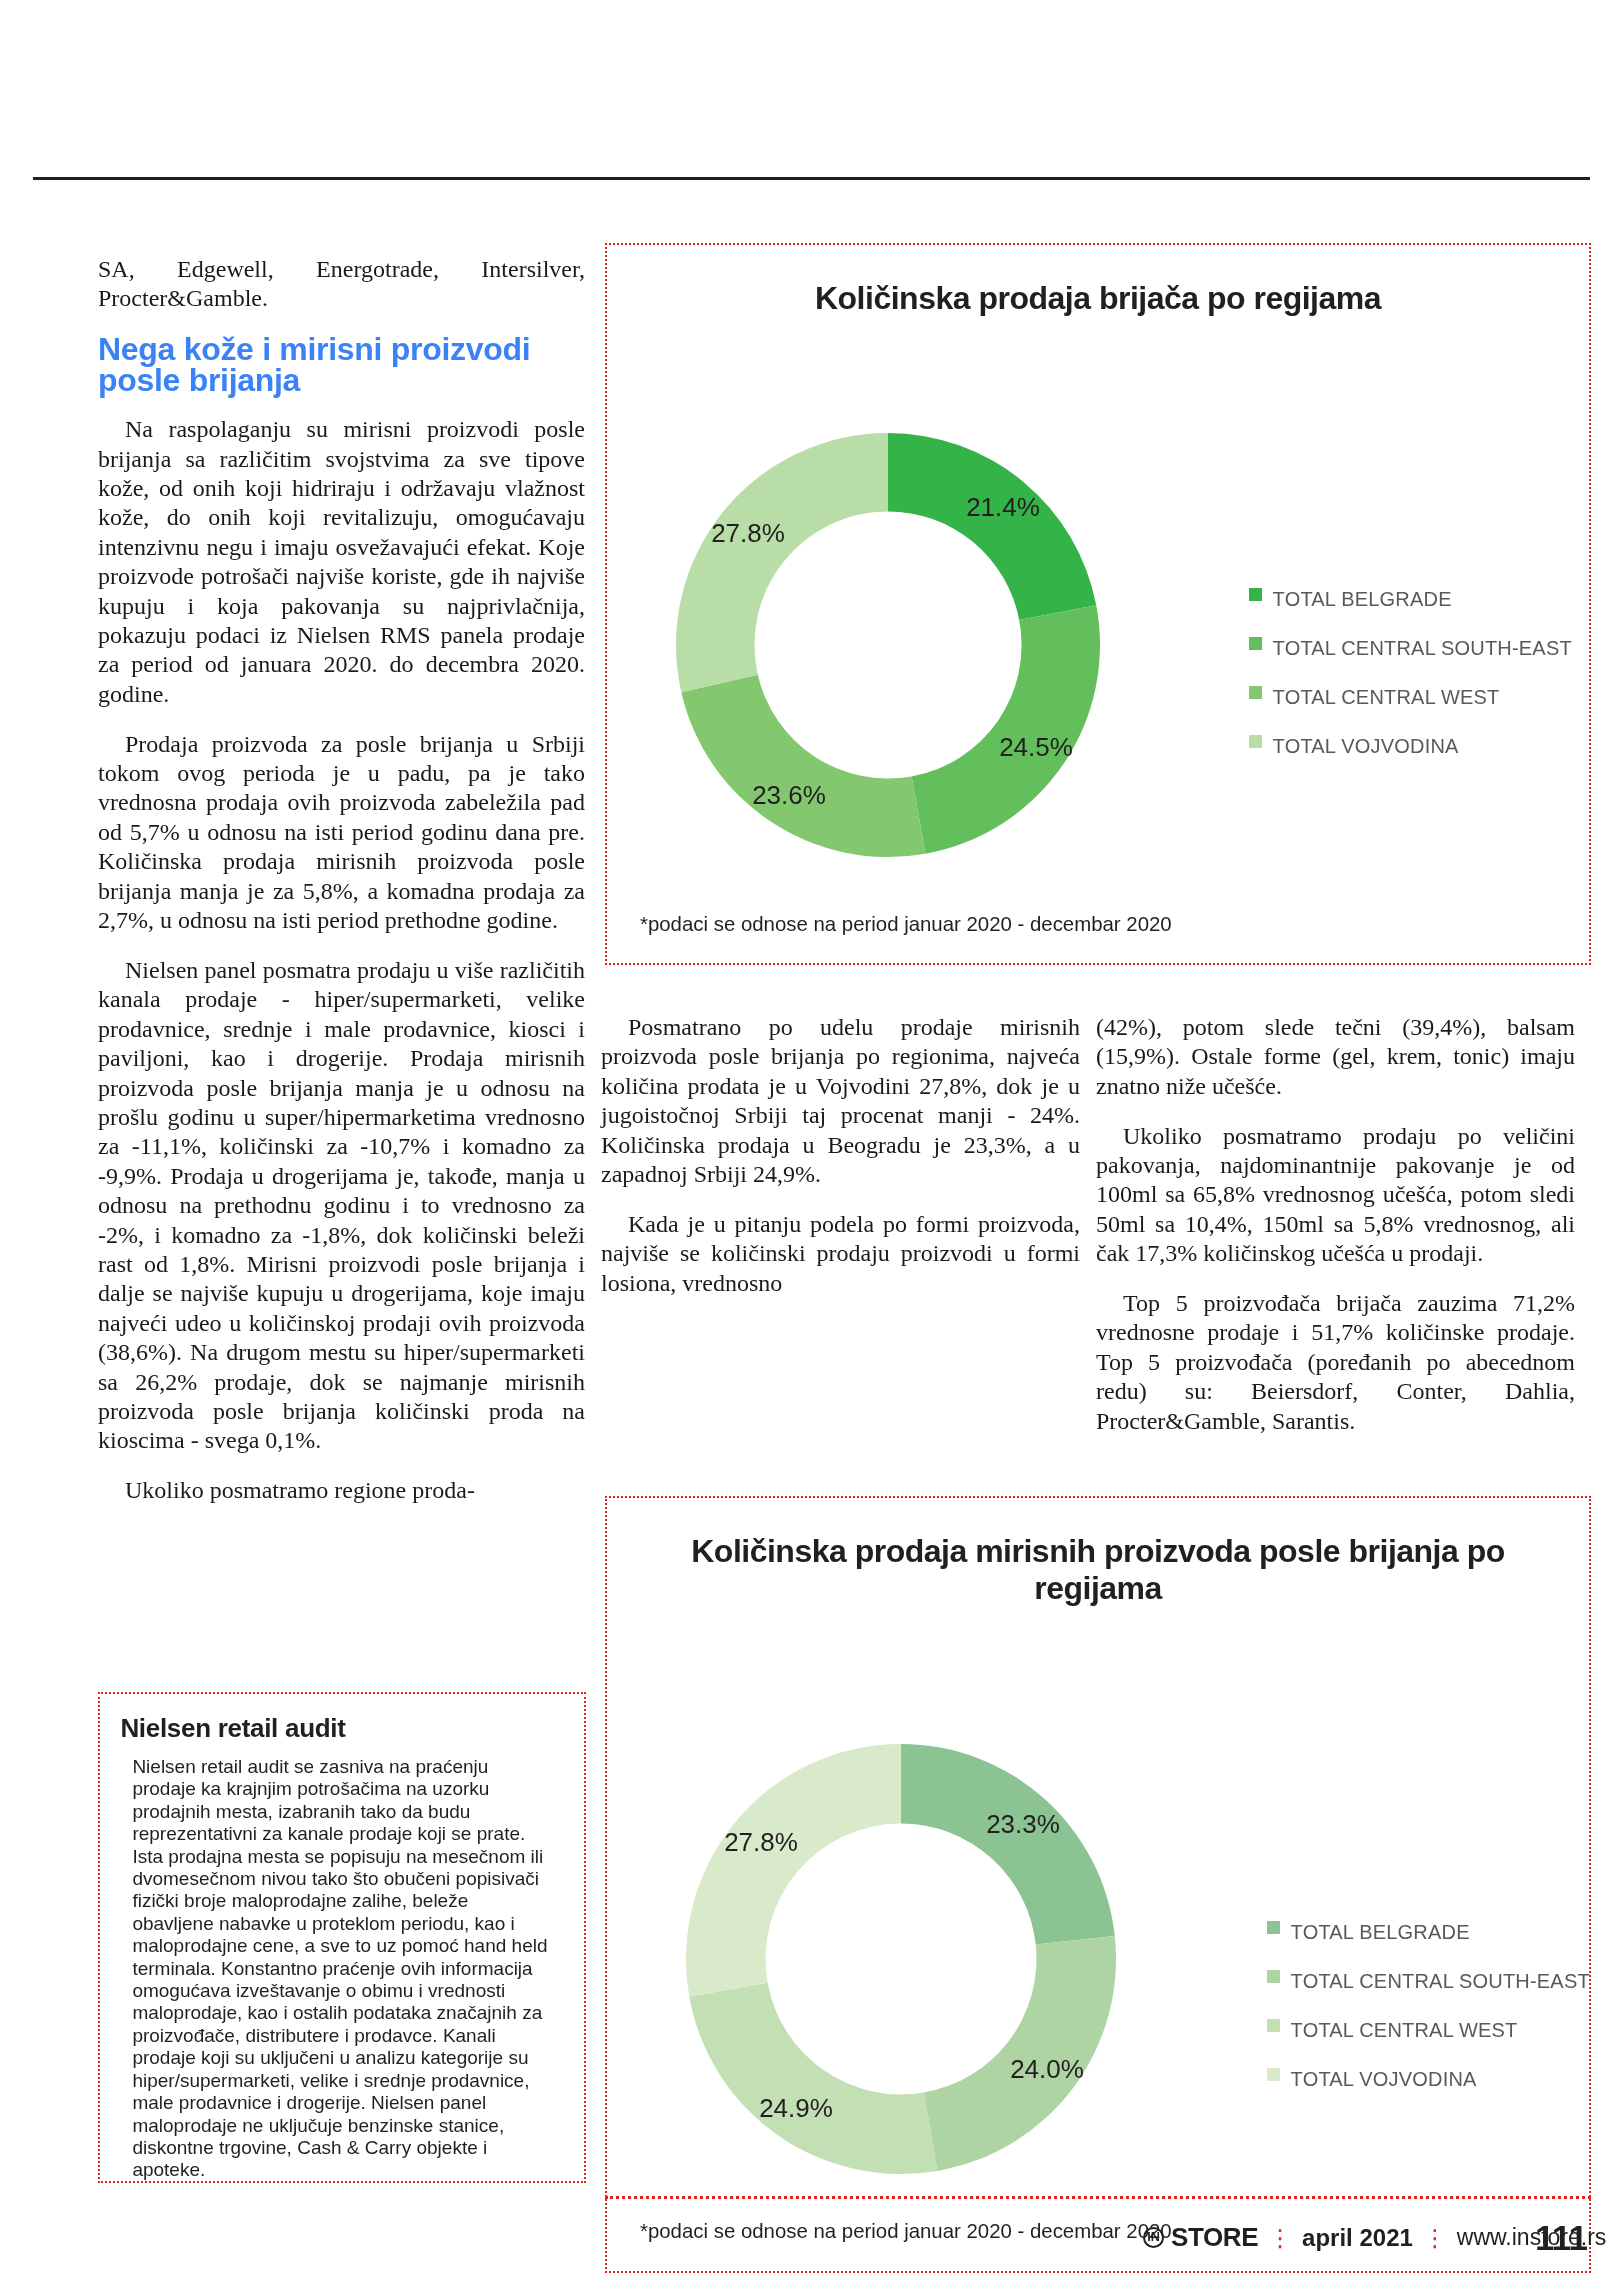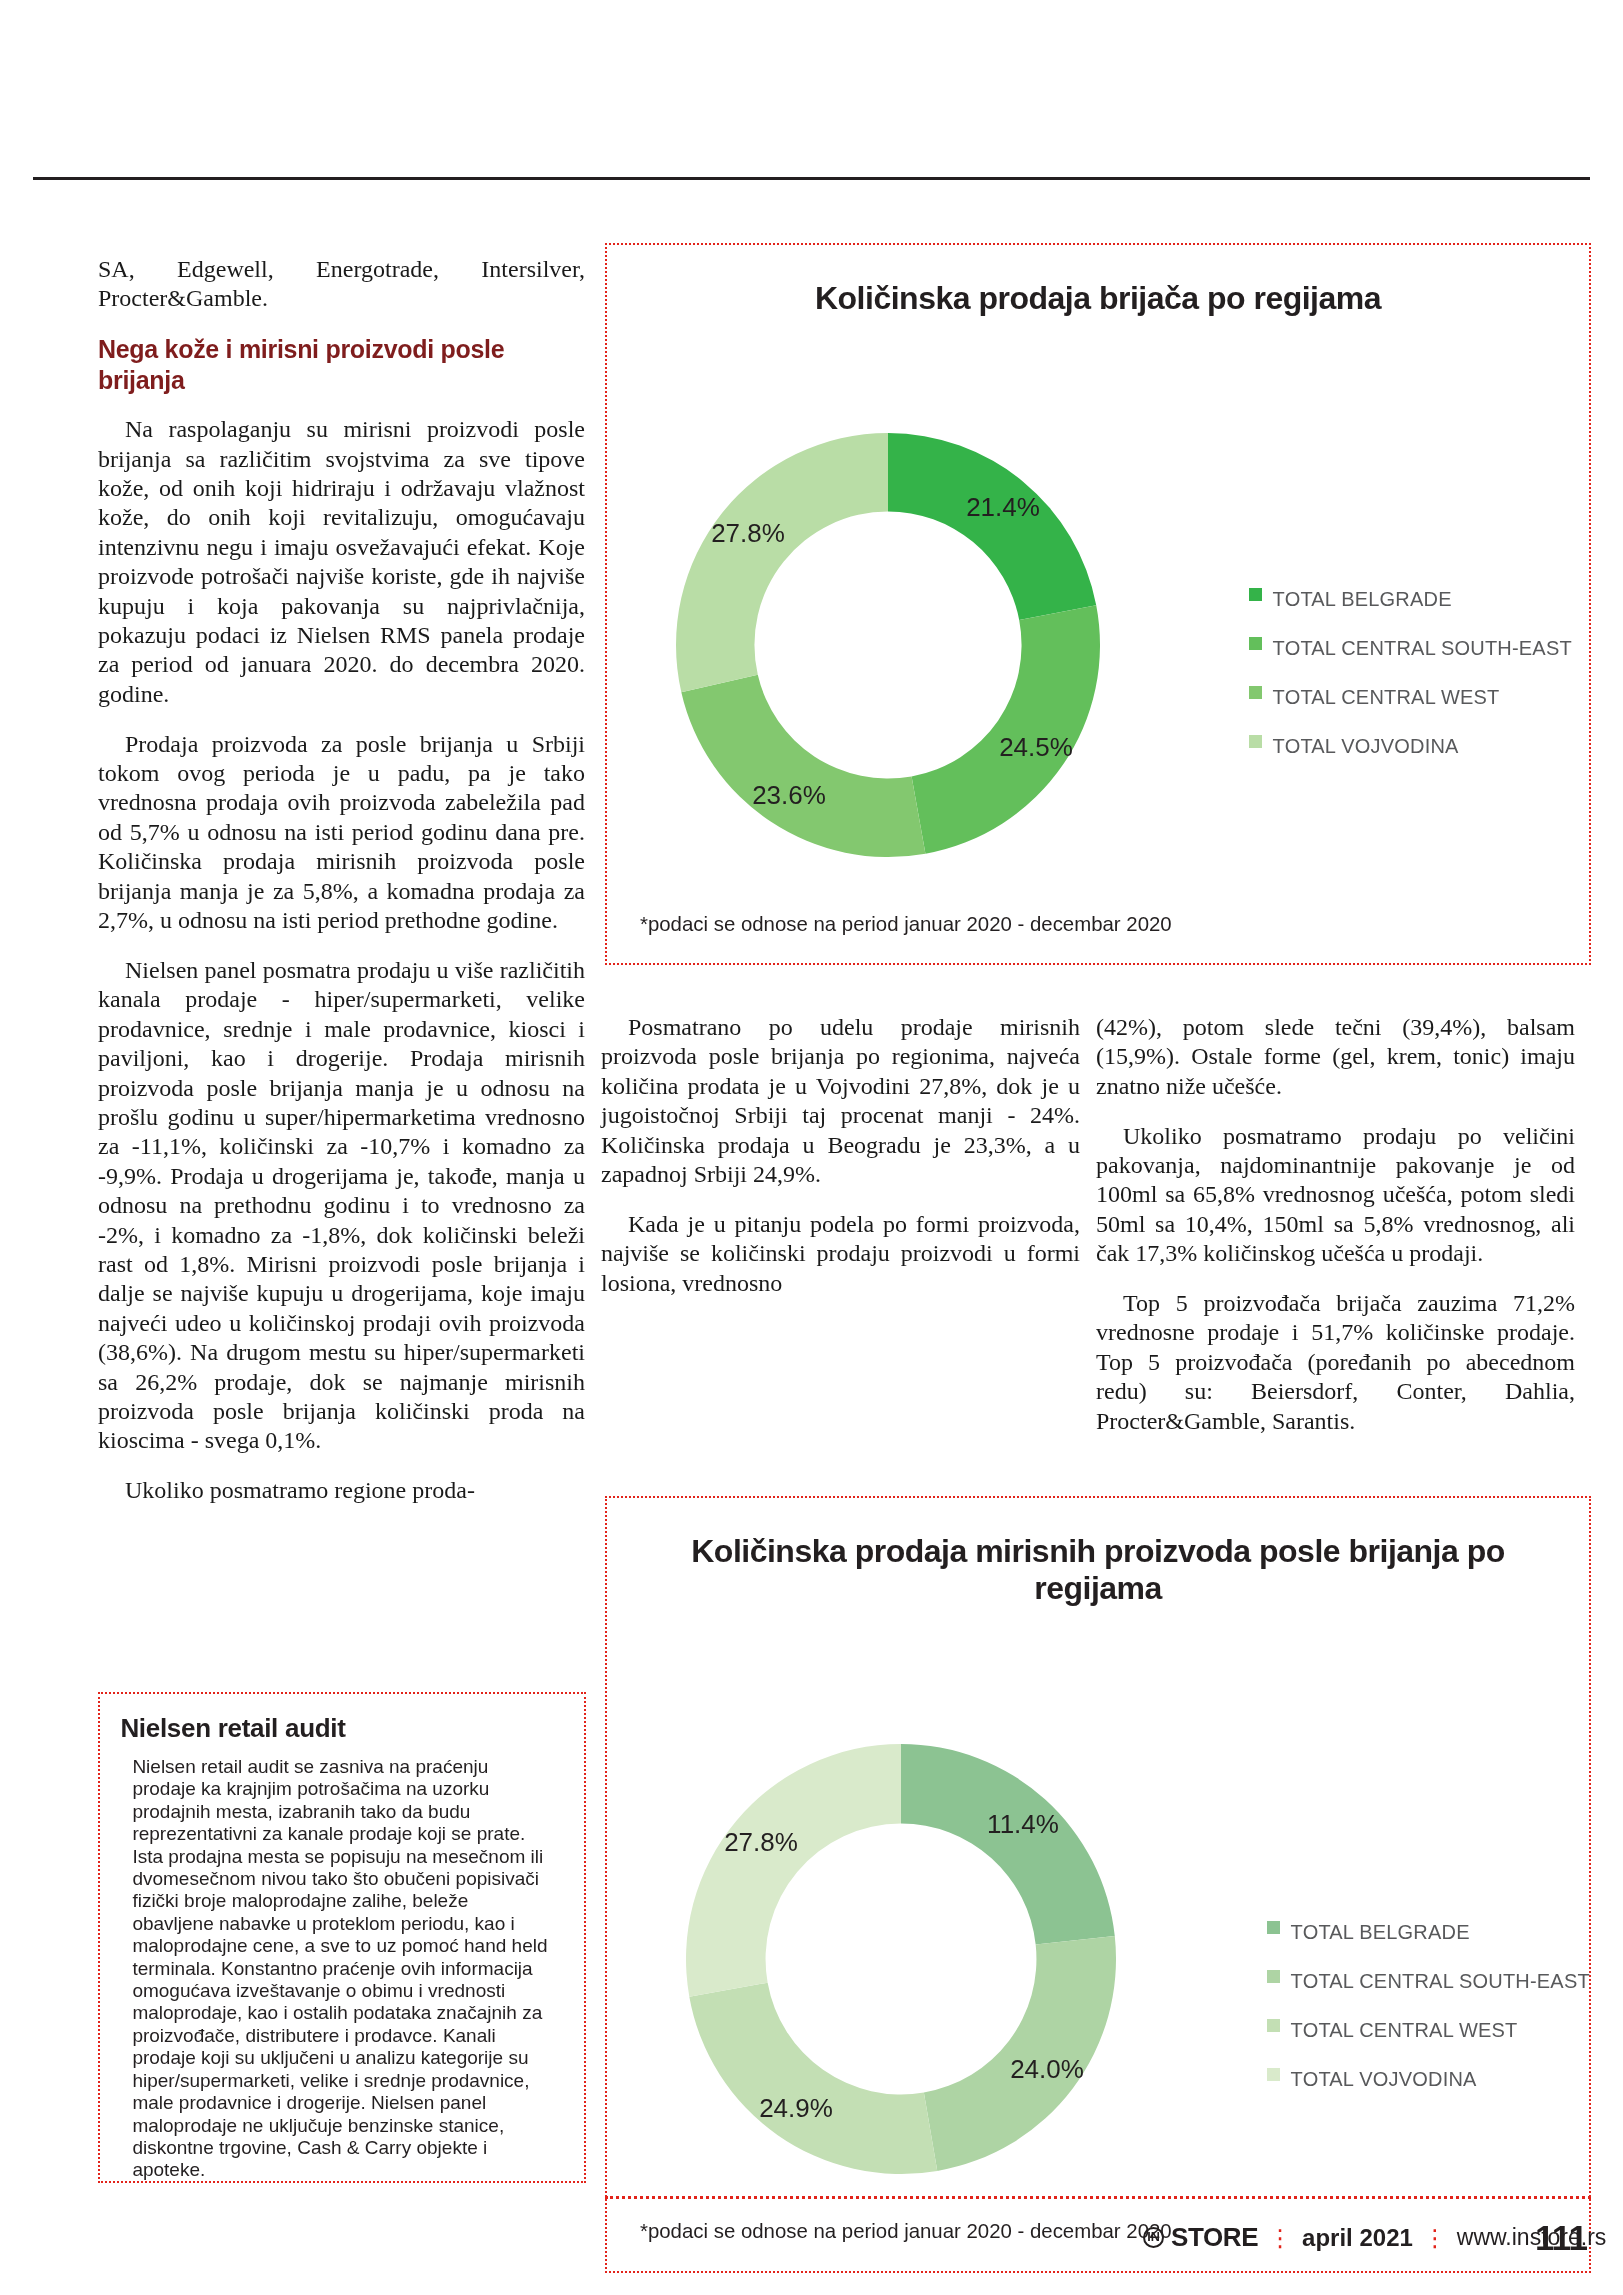--- a/index.html
+++ b/index.html
@@ -29,22 +29,22 @@
     font-family:"Liberation Serif", serif;
     font-size:24px; line-height:29.4px;
     color:#1a1a1a; text-align:justify;
     margin:0 0 20.4px 0; text-indent:27px;
     hyphens:auto; -webkit-hyphens:auto;
   }
   p.body.noindent { text-indent:0; }
 
   h2.sub {
     font-family:"Liberation Sans", sans-serif;
-    font-weight:bold; font-size:25px; line-height:31px;
-    color:#7f1d1d; margin:17.3px 0 19px 0; letter-spacing:-0.3px;
+    font-weight:bold; font-size:32px; line-height:31px;
+    color:#3b82f6; margin:17.3px 0 19px 0; letter-spacing:-0.3px;
   }
 
   
   .audit-box {
     position:absolute; left:98px; top:1692px; width:488px; height:491px;
     border:2.4px dotted #e2231a;
     padding:19px 20.4px 7.9px 20.4px;
   }
   .audit-title {
     font-family:"Liberation Sans", sans-serif;
@@ -221,21 +221,21 @@
     <div class="chart-title">Količinska prodaja mirisnih proizvoda posle brijanja po regijama</div>
     <div class="chart-body">
       <div class="donut-wrap">
           <div class="donut" style="width: 430px; height: 430px;">
             <svg width="430" height="430" viewBox="0 0 548 548">
               <path d="M 274 0 A 274 274 0 0 1 546.4384165687777 244.78854372857884 L 445.63620243833 255.59678254900467 A 172.62 172.62 0 0 0 274 101.38 Z" fill="#8cc392"></path>
               <path d="M 546.4384165687777 244.78854372857884 A 274 274 0 0 1 320.26036385128907 544.0666190708255 L 303.1440292263121 444.14197001462003 A 172.62 172.62 0 0 0 445.63620243833 255.59678254900467 Z" fill="#aed4a4"></path>
               <path d="M 320.26036385128907 544.0666190708255 A 274 274 0 0 1 4.2293723389977345 321.9563181592257 L 104.04450457356856 304.2124804403122 A 172.62 172.62 0 0 0 303.1440292263121 444.14197001462003 Z" fill="#c3dfb4"></path>
               <path d="M 4.2293723389977345 321.9563181592257 A 274 274 0 0 1 273.99999999999994 0 L 273.99999999999994 101.38 A 172.62 172.62 0 0 0 104.04450457356856 304.2124804403122 Z" fill="#d9eacb"></path>
             </svg>
-            <div class="slice-label" style="left: 337px; top: 80px; transform: translate(-50%, -50%);">11.4%</div>
+            <div class="slice-label" style="left: 337px; top: 80px; transform: translate(-50%, -50%);">23.3%</div>
             <div class="slice-label" style="left: 361px; top: 325px; transform: translate(-50%, -50%);">24.0%</div>
             <div class="slice-label" style="left: 110px; top: 364px; transform: translate(-50%, -50%);">24.9%</div>
             <div class="slice-label" style="left: 75px; top: 98px; transform: translate(-50%, -50%);">27.8%</div>
           </div>
         </div>
       <div class="legend">
           <div class="legend-item">
             <span class="legend-swatch" style="background: rgb(140, 195, 146);"></span>
             <span class="legend-label">TOTAL BELGRADE</span>
           </div>

